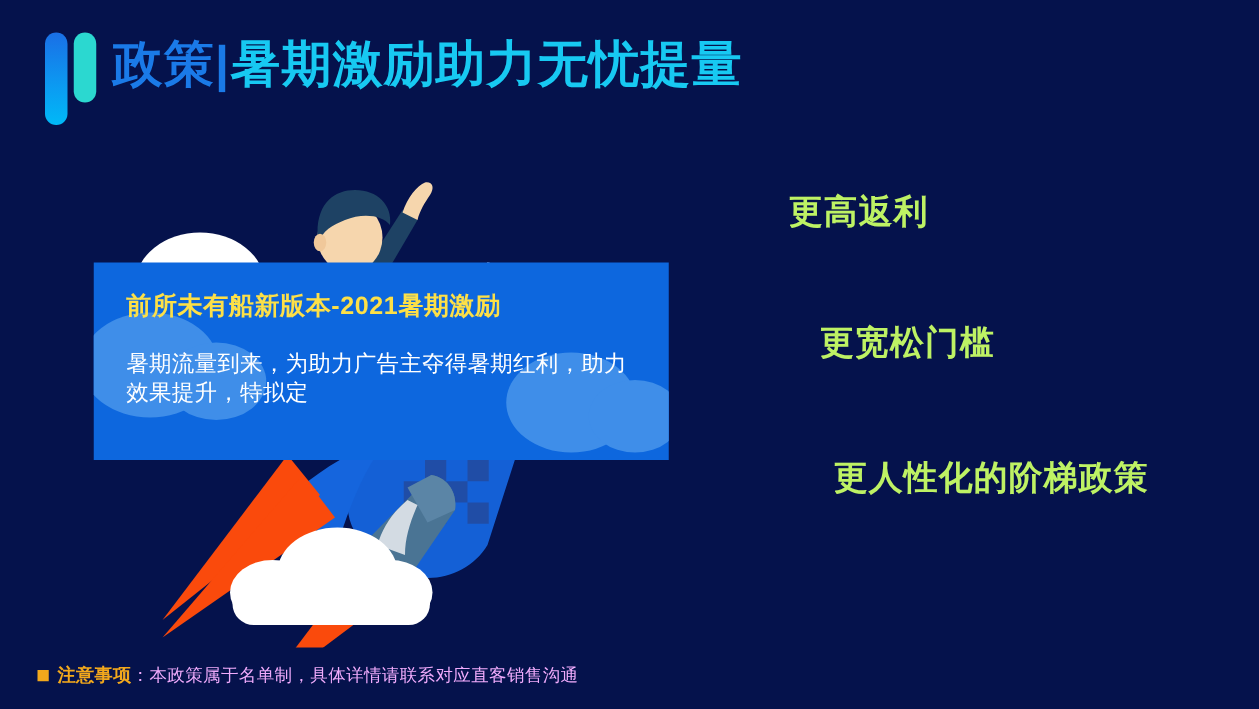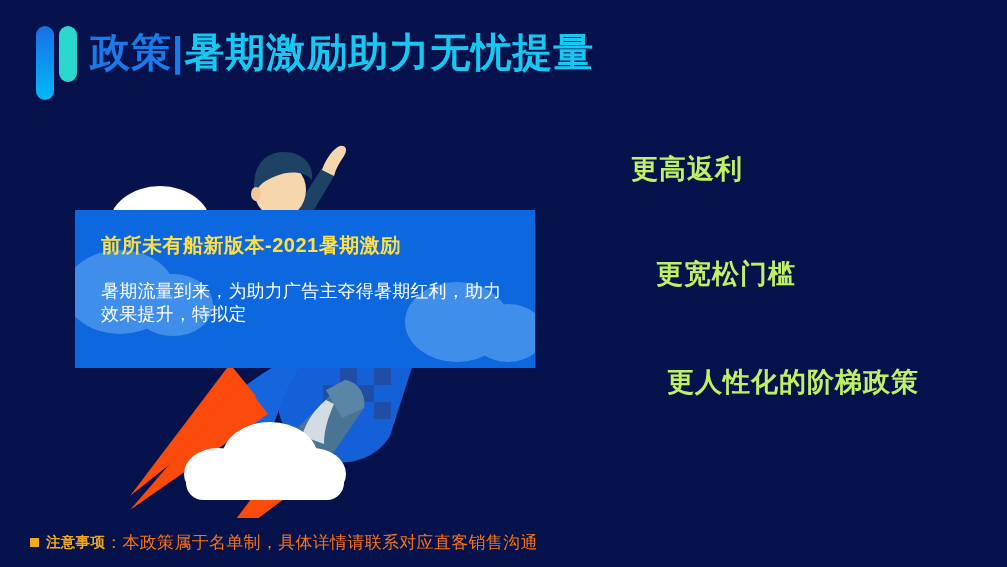--- a/index.html
+++ b/index.html
@@ -56,21 +56,21 @@
   .b1{position:absolute;top:0;left:0;}
   .b2{position:absolute;top:105px;left:0;margin-left:25px;}
   .b3{position:absolute;top:213px;left:0;margin-left:36px;}
 
   
   .footer{position:absolute;left:30px;top:531px;display:flex;align-items:center;}
   .footer-square{
     width:9px;height:9px;background:#f2a81c;margin-right:7px;flex:0 0 auto;
   }
   .footer-strong{color:#f2a81c;font-size:14.5px;font-weight:bold;letter-spacing:0.3px;}
-  .footer-text{color:#f97316;font-size:17px;letter-spacing:0.3px;}
+  .footer-text{color:#f0abfc;font-size:14px;letter-spacing:0.3px;}
 </style>
 </head>
 <body>
 
 <div class="slide">
 
   <div class="header">
     <div class="bar-group">
       <div class="bar bar-blue"></div>
       <div class="bar bar-teal"></div>

